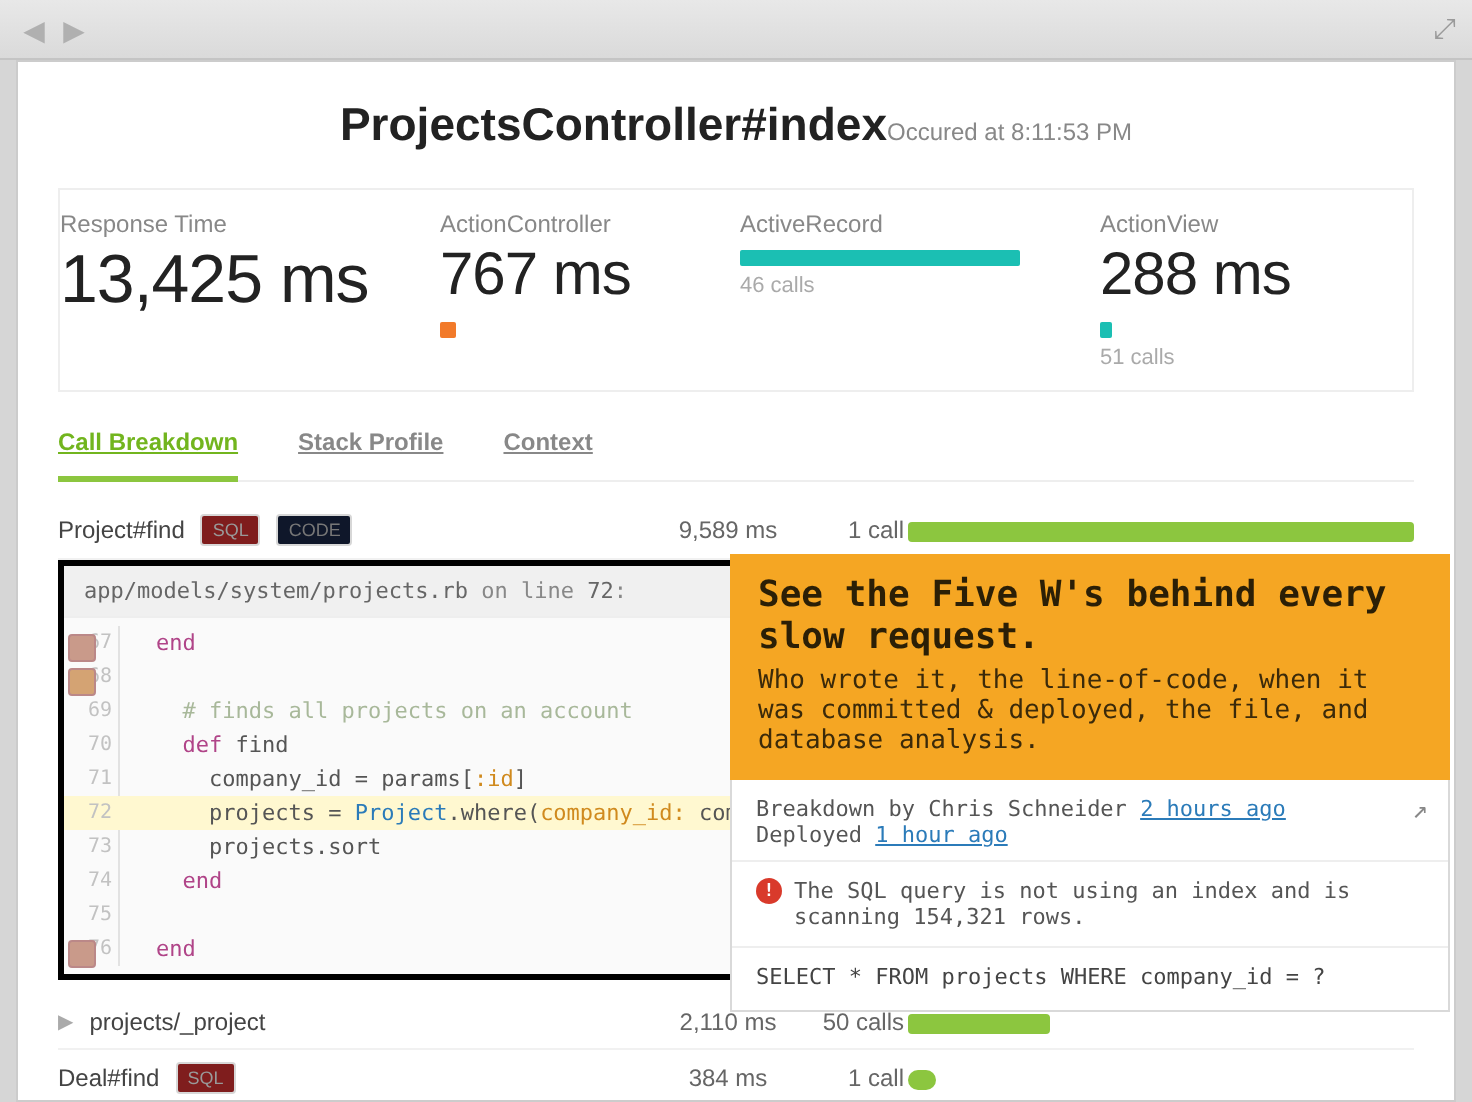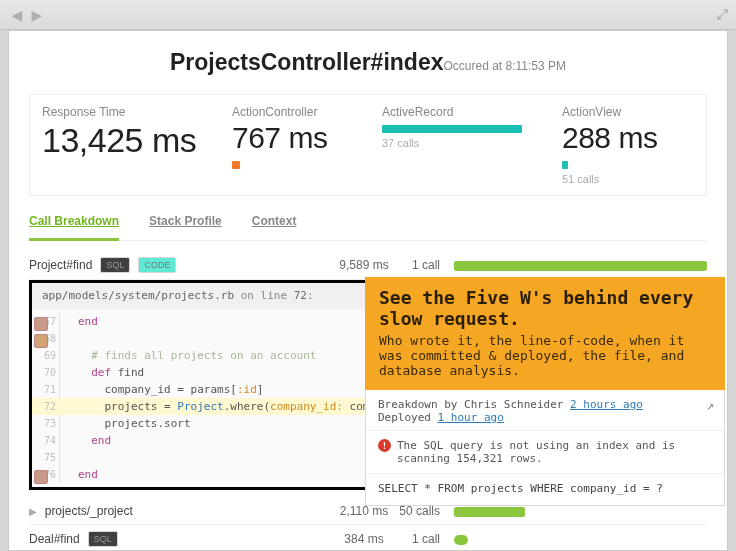--- a/index.html
+++ b/index.html
@@ -6,45 +6,45 @@
   html, body { width: 736px; height: 551px; font-family: "Helvetica Neue", Arial, sans-serif; background: #d6d6d6; overflow: hidden; }
   .frame { width: 736px; height: 551px; background: #d6d6d6; position: relative; }
   .topbar { height: 30px; background: linear-gradient(#e8e8e8,#dadada); border-bottom: 1px solid #c4c4c4; display: flex; align-items: center; padding: 0 8px; }
   .nav-arrows { display: flex; gap: 2px; }
   .arrow-btn { width: 18px; height: 18px; display: flex; align-items: center; justify-content: center; color: #b0b0b0; font-size: 14px; cursor: pointer; }
   .expand-icon { margin-left: auto; color: #9a9a9a; font-size: 14px; cursor: pointer; }
   .page { position: absolute; top: 30px; left: 8px; right: 8px; bottom: 0; background: #fff; border: 1px solid #ccc; padding: 18px 20px 0 20px; overflow: hidden; }
   .header-row { display: flex; align-items: baseline; justify-content: center; margin-bottom: 18px; }
   .title { font-size: 23px; font-weight: 700; color: #222; }
   .occurred { font-size: 12px; color: #888; }
-  .metrics { display: flex; border: 1px solid #eee; padding: 10px 12px 10px 12px; margin-bottom: 12px; }
+  .metrics { display: flex; border: 1px solid #eee; padding: 10px 12px 10px 0; margin-bottom: 12px; }
   .metric { flex: 0 0 auto; padding-right: 28px; }
   .metric.m0 { width: 190px; }
   .metric.m1 { width: 150px; }
   .metric.m2 { width: 180px; }
   .metric.m3 { }
   .metric-label { font-size: 12px; color: #888; margin-bottom: 2px; }
   .metric-value { font-size: 30px; font-weight: 300; color: #222; letter-spacing: -0.5px; }
   .metric.m0 .metric-value { font-size: 34px; font-weight: 400; }
   .bar-wrap { margin-top: 6px; height: 8px; width: 140px; background: transparent; position: relative; }
   .bar { height: 8px; border-radius: 1px; }
   .bar.orange { background: #f27a2a; width: 8px; }
   .bar.teal { background: #1bbfb3; width: 140px; }
   .bar.teal2 { background: #1bbfb3; width: 6px; }
   .calls { font-size: 11px; color: #aaa; margin-top: 4px; }
   .tabs { display: flex; gap: 30px; border-bottom: 1px solid #eee; margin-bottom: 10px; }
   .tab { font-size: 12px; font-weight: 700; color: #888; padding: 6px 0 10px; cursor: pointer; text-decoration: underline; }
   .tab.active { color: #72b51e; border-bottom: 3px solid #8cc63f; margin-bottom: -1px; }
   .trace-row { display: flex; align-items: center; font-size: 12px; color: #444; padding: 6px 0; border-bottom: 1px solid #f1f1f1; position: relative; }
   .tr-name { flex: 0 0 300px; display: flex; align-items: center; gap: 8px; }
   .tri { color: #aaa; font-size: 10px; }
-  .pill { font-size: 9px; padding: 2px 5px; border: 1px solid #d7d7d7; border-radius: 2px; color: #999; background: #404040; }
-  .pill.code { background: #5eead4; color: #777; }
+  .pill { font-size: 9px; padding: 2px 5px; border: 1px solid #d7d7d7; border-radius: 2px; color: #999; background: #7f1d1d; }
+  .pill.code { background: #0f172a; color: #777; }
   .tr-time { width: 70px; text-align: center; color: #666; }
-  .tr-calls { width: 55px; text-align: right; color: #666; padding-right: 14px; }
+  .tr-calls { width: 55px; text-align: right; color: #666; padding-right: 2px; }
   .tr-bar { flex: 1; height: 12px; position: relative; }
   .tr-bar .fill { position: absolute; top: 2px; height: 10px; background: #8cc63f; border-radius: 2px; }
   .codebox { border: 3px solid #000000; background: #fafafa; margin: 0 0 8px; font-family: ui-monospace, Menlo, Consolas, monospace; font-size: 11px; color: #555; }
   .codepath { padding: 6px 10px; border-bottom: 1px solid #eee; background: #f0f0f0; color: #888; }
   .codepath .path { color: #666; }
   .codelines { padding: 4px 0 4px 0; position: relative; }
   .line { display: flex; align-items: center; min-height: 17px; padding: 0 8px 0 4px; }
   .gut { width: 26px; text-align: right; color: #c2c2c2; font-size: 10px; padding-right: 6px; position: relative; }
   .avatar { position: absolute; left: -2px; top: 1px; width: 14px; height: 14px; background: #c99a8a; border: 1px solid #b88; border-radius: 2px; }
   .avatar.a2 { background: #d4a373; }
@@ -96,21 +96,21 @@
         <div class="metric-value">767 ms</div>
         <div class="bar-wrap">
             <div class="bar orange"></div>
           </div>
       </div>
       <div class="metric m2">
         <div class="metric-label">ActiveRecord</div>
         <div class="bar-wrap">
             <div class="bar teal"></div>
           </div>
-        <div class="calls">37 calls</div>
+        <div class="calls">46 calls</div>
       </div>
       <div class="metric m3">
         <div class="metric-label">ActionView</div>
         <div class="metric-value">288 ms</div>
         <div class="bar-wrap">
             <div class="bar teal2"></div>
           </div>
         <div class="calls">51 calls</div>
       </div>
     </div>

